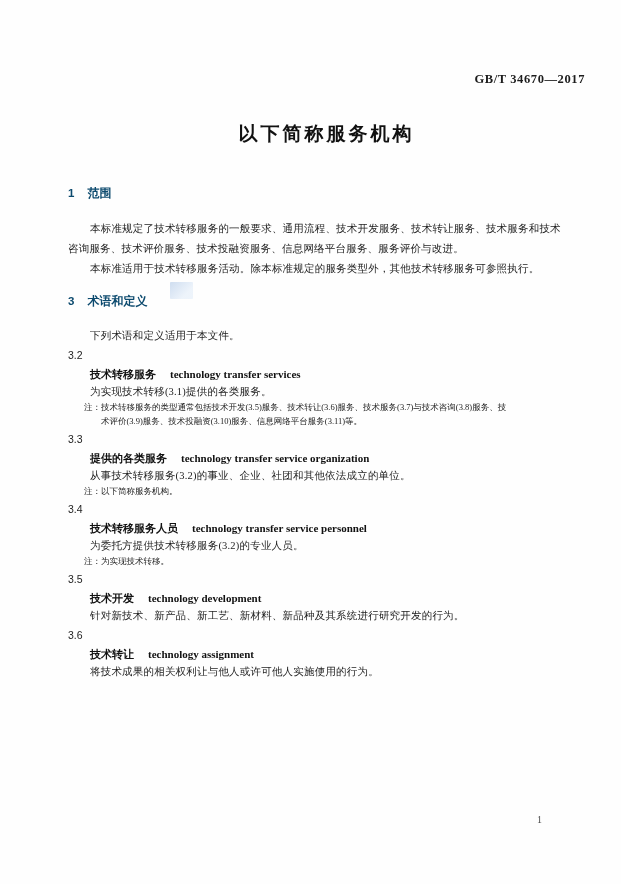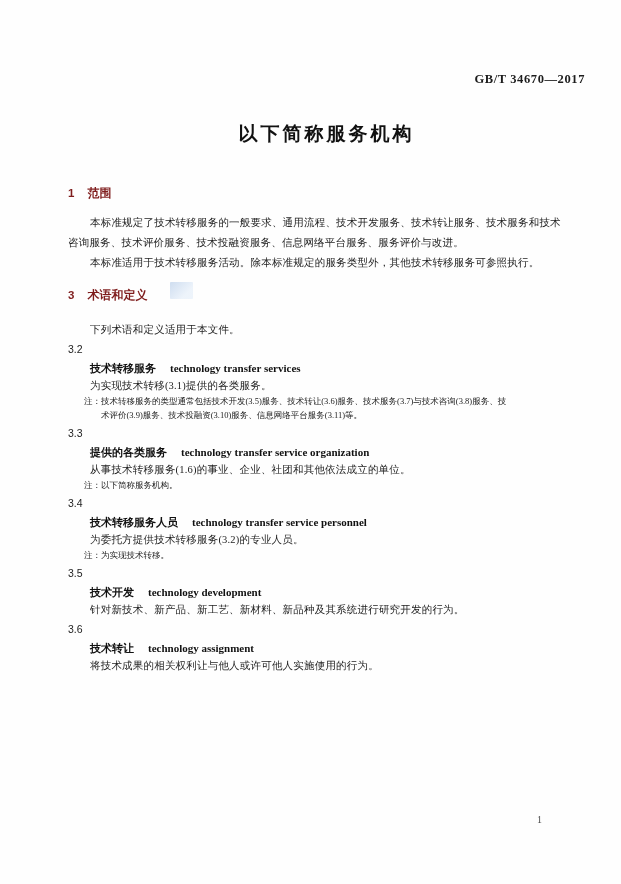--- a/index.html
+++ b/index.html
@@ -27,41 +27,41 @@
     font-family: "Liberation Sans", "DejaVu Sans", sans-serif;
     font-weight: bold;
     font-size: 19px;
     letter-spacing: 3px;
     color: #111;
   }
   .sec-heading {
     font-family: "Liberation Sans", "DejaVu Sans", sans-serif;
     font-weight: bold;
     font-size: 12px;
-    color: #7f1d1d;
+    color: #0c4a6e;
     white-space: nowrap;
   }
   .sec-heading .sec-num { display: inline-block; margin-right: 13px; font-size: 11.5px; }
   .body-line {
     font-size: 10.5px;
     line-height: 20px;
     margin: 0;
     white-space: nowrap;
     letter-spacing: 0.2px;
   }
   .t-body-line {
     font-size: 10.5px;
     line-height: 17px;
     margin: 0;
     white-space: nowrap;
     letter-spacing: 0.2px;
   }
   .indent { padding-left: 22px; }
   .sec1 { margin-top: 38px; }
-  .sec1 .paras { margin-top: 11px; }
+  .sec1 .paras { margin-top: 17px; }
   .sec2 { margin-top: 15px; }
   .sec2 .paras { margin-top: 14px; }
   .sec3 { margin-top: 14px; }
   .sec3 .intro { margin-top: 16px; }
   .terms { margin-top: 1px; }
   .term-num {
     font-family: "Liberation Sans", "DejaVu Sans", sans-serif;
     font-size: 10.5px;
     line-height: 17px;
     color: #222;
@@ -143,21 +143,21 @@
         <p class="t-body-line indent">为实现技术转移(3.1)提供的各类服务。</p>
         <p class="note-line">注：技术转移服务的类型通常包括技术开发(3.5)服务、技术转让(3.6)服务、技术服务(3.7)与技术咨询(3.8)服务、技</p>
         <p class="note-line note-cont">术评价(3.9)服务、技术投融资(3.10)服务、信息网络平台服务(3.11)等。</p>
       </div>
 
       <div class="term-block">
         <div class="term-num">3.3</div>
         <div class="term-line">
           <span class="term-zh">提供的各类服务</span><span class="term-en">technology transfer service organization</span>
         </div>
-        <p class="t-body-line indent">从事技术转移服务(1.6)的事业、企业、社团和其他依法成立的单位。</p>
+        <p class="t-body-line indent">从事技术转移服务(3.2)的事业、企业、社团和其他依法成立的单位。</p>
         <p class="note-line">注：以下简称服务机构。</p>
       </div>
 
       <div class="term-block">
         <div class="term-num">3.4</div>
         <div class="term-line">
           <span class="term-zh">技术转移服务人员</span><span class="term-en">technology transfer service personnel</span>
         </div>
         <p class="t-body-line indent">为委托方提供技术转移服务(3.2)的专业人员。</p>
         <p class="note-line">注：为实现技术转移。</p>

